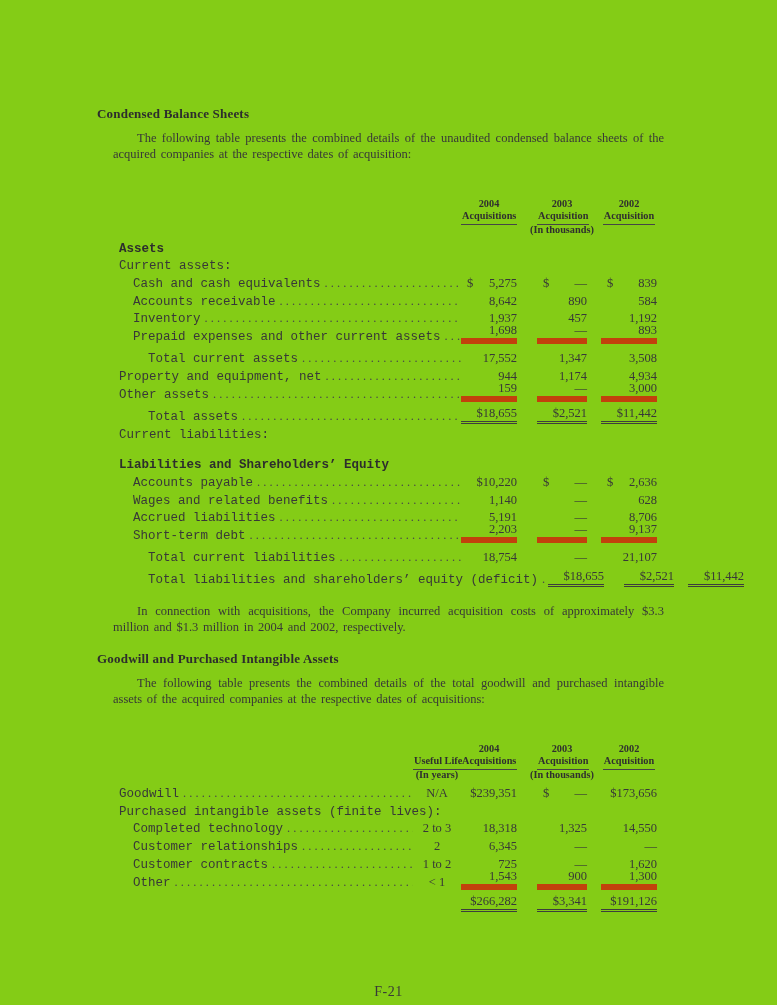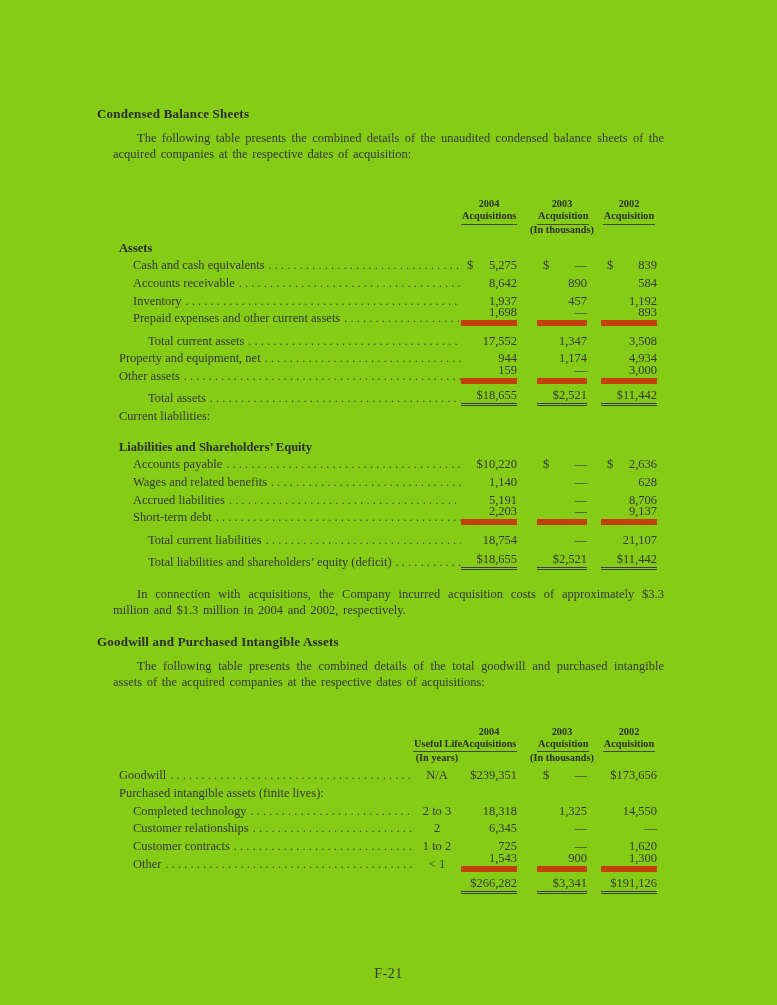--- a/index.html
+++ b/index.html
@@ -26,21 +26,21 @@
   .hc.m2{margin-left:14px;}
   .ht{height:12px;line-height:12px;margin-top:20px;}
   .hb{height:14px;line-height:12px;}
   .hb span{display:inline-block;border-bottom:1px solid #454545;padding:0 1px 1.5px;white-space:nowrap;}
   .hn{height:14px;line-height:12px;display:flex;justify-content:center;}
   .hn span{white-space:nowrap;}
   
   .row{display:flex;align-items:flex-end;height:17.7px;}
   .row.gap{margin-top:4.5px;}
   .row.gap2{margin-top:13px;}
-  .lbl{white-space:nowrap;}
+  .lbl{white-space:nowrap;font-family:Liberation Mono, monospace;}
   .lbl.b{font-weight:bold;color:#2d2d2d;}
   .ind1{padding-left:14px;}
   .ind2{padding-left:29px;}
   .ldr{flex:1 1 0;overflow:hidden;white-space:nowrap;padding:0 6px 0 4px;box-sizing:border-box;color:#4a4a4a;}
   .ldr::after{content:". . . . . . . . . . . . . . . . . . . . . . . . . . . . . . . . . . . . . . . . . . . . . . . . . . . . . . . . . . . . . . . . . . . . . . . . . . . .";}
   .ldr.noldr::after{content:"";}
   .cell{flex:0 0 56px;width:56px;box-sizing:border-box;text-align:right;white-space:nowrap;}
   .cell.life{flex:0 0 48px;width:48px;text-align:center;}
   .cell.m1{margin-left:20px;flex:0 0 50px;width:50px;}
   .cell.m2{margin-left:14px;}
@@ -82,20 +82,27 @@
         </div>
       </div>
       <div class="row">
         <div class="lbl b">Assets</div>
         <div class="ldr noldr"></div>
         <div class="cell c0"></div>
         <div class="cell c1 m1"></div>
         <div class="cell c2 m2"></div>
       </div>
       <div class="row">
+        <div class="lbl">Current assets:</div>
+        <div class="ldr noldr"></div>
+        <div class="cell c0"></div>
+        <div class="cell c1 m1"></div>
+        <div class="cell c2 m2"></div>
+      </div>
+      <div class="row">
         <div class="lbl ind1">Cash and cash equivalents</div>
         <div class="ldr"></div>
         <div class="cell c0 sp">
           <span>$</span>
           <span>5,275</span>
         </div>
         <div class="cell c1 m1 sp">
           <span>$</span>
           <span>—</span>
         </div>

